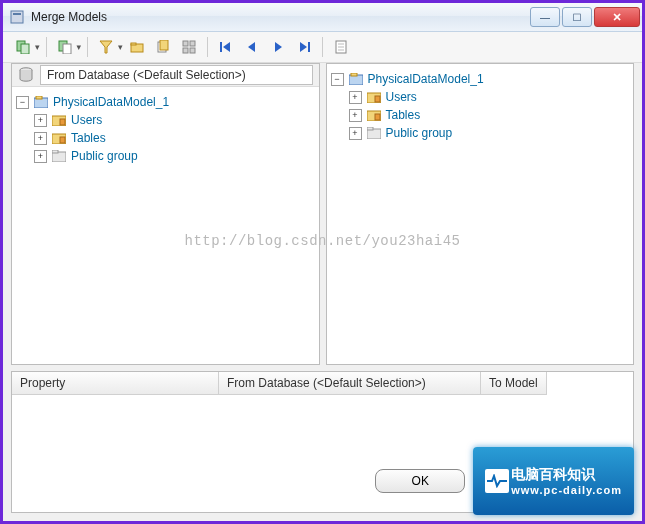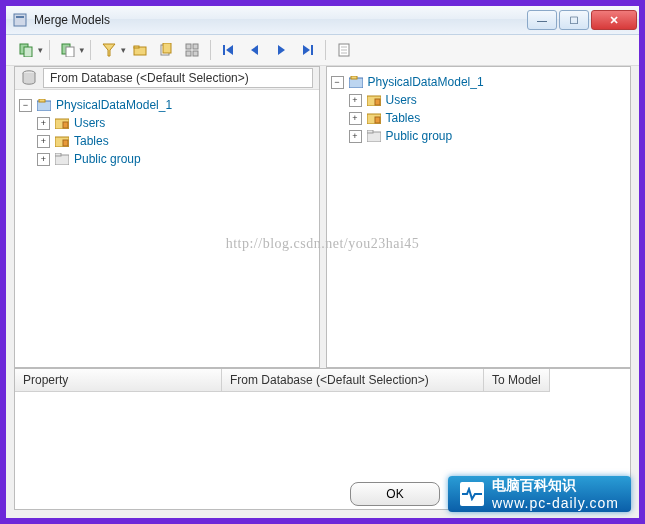--- a/index.html
+++ b/index.html
@@ -1,48 +1,48 @@
 <!DOCTYPE html>
 <html><head>
 <meta charset="utf-8">
 <style>
 html,body{margin:0;padding:0;font-family:"Microsoft YaHei","Segoe UI",Tahoma,sans-serif;font-size:12px;background:#fff}
-.window{width:645px;height:524px;box-sizing:border-box;border:6px solid #6d28d9;background:#f0f0f0;position:relative;overflow:hidden}
+.window{width:645px;height:524px;box-sizing:border-box;border:3px solid #6d28d9;background:#f0f0f0;position:relative;overflow:hidden}
 .titlebar{height:28px;background:linear-gradient(to bottom,#f6f9fc 0%,#e8eff7 45%,#dde7f2 46%,#edf3fa 100%);border-bottom:1px solid #c2d3e5;display:flex;align-items:center;padding:0 2px 0 6px}
 .titlebar .app-icon{width:16px;height:16px;margin-right:6px;display:inline-flex;align-items:center;justify-content:center}
 .titlebar .title{flex:1;color:#222;font-size:12px}
 .winbtns{display:flex;gap:2px}
 .winbtn{width:28px;height:18px;border:1px solid #8aa8c8;border-radius:3px;background:linear-gradient(to bottom,#f3f8fd,#d5e5f5);display:inline-flex;align-items:center;justify-content:center;font-size:10px;color:#2b4a6d}
 .winbtn.close{width:44px;background:linear-gradient(to bottom,#f07a7a,#d73a3a);color:#fff;border-color:#b43a3a}
 .winbtn.close span{font-weight:bold;font-size:11px}
 .toolbar{height:30px;display:flex;align-items:center;gap:2px;padding:0 8px;border-bottom:1px solid #dcdcdc;background:#f6f6f6}
 .tbtn{width:22px;height:22px;display:inline-flex;align-items:center;justify-content:center;border:1px solid transparent;border-radius:2px}
 .tsep{width:1px;height:20px;background:#ccc;margin:0 4px}
 .dd{font-size:9px;color:#555;margin-left:-2px}
-.content{position:absolute;top:60px;left:8px;right:8px;bottom:8px;display:flex;flex-direction:column;}
+.content{position:absolute;top:60px;left:8px;right:8px;bottom:8px;display:flex;flex-direction:column;gap:6px}
 .panels{display:flex;gap:6px;height:302px}
 .panel{flex:1;display:flex;flex-direction:column;border:1px solid #bcbcbc;background:#fff}
 .panel-header{height:22px;display:flex;align-items:center;gap:6px;padding:0 6px;background:#f0f0f0;border-bottom:1px solid #dcdcdc}
 .hdr-icon{width:16px;height:16px;display:inline-flex;align-items:center;justify-content:center}
 .hdr-label{flex:1;background:#fff;border:1px solid #c0c0c0;height:18px;line-height:18px;padding:0 6px;color:#333;overflow:hidden;white-space:nowrap;text-overflow:ellipsis}
 .tree{flex:1;overflow:auto;padding:6px 4px}
 .tree-node{display:flex;align-items:center;height:18px;line-height:18px;white-space:nowrap}
 .indent{display:inline-block;width:18px}
 .expander{width:11px;height:11px;border:1px solid #999;display:inline-flex;align-items:center;justify-content:center;font-size:9px;color:#333;margin-right:4px;background:#fff;line-height:9px}
 .node-icon{width:16px;height:14px;display:inline-flex;align-items:center;justify-content:center;margin-right:4px}
 .tree-node .label{color:#0369a1}
 .bottom-grid{flex:1;border:1px solid #bcbcbc;background:#fff;display:flex;flex-direction:row}
 .grid-header{display:flex;height:22px;background:linear-gradient(to bottom,#fdfdfd,#ebebeb);border-bottom:1px solid #d0d0d0}
 .grid-header .col{border-right:1px solid #d0d0d0;padding:0 8px;line-height:22px;color:#333}
 .grid-body{flex:1}
-.watermark{position:absolute;top:230px;left:0;right:0;text-align:center;color:#b8b8b8;font-family:Liberation Serif, serif;font-size:14px;pointer-events:none;letter-spacing:0.5px}
+.watermark{position:absolute;top:230px;left:0;right:0;text-align:center;color:#b8b8b8;font-family:Liberation Mono, monospace;font-size:14px;pointer-events:none;letter-spacing:0.5px}
 .footer{position:absolute;bottom:6px;right:8px;display:flex;align-items:center;gap:8px}
 .ok-btn{width:88px;height:22px;border:1px solid #8a8a8a;border-radius:8px;background:linear-gradient(to bottom,#fdfdfd,#e7e7e7);display:inline-flex;align-items:center;justify-content:center}
-.badge{height:36px;padding:0 12px;background:linear-gradient(to bottom,#2a9dd6,#0a5ea8);color:#fff;display:flex;align-items:center;gap:8px;border-radius:4px;font-size:14px;font-weight:bold;box-shadow:0 0 6px rgba(0,120,200,0.6)}
-.badge .sub{font-size:14px;font-weight:normal;letter-spacing:1px}
+.badge{height:36px;padding:16px 12px;background:linear-gradient(to bottom,#2a9dd6,#0a5ea8);color:#fff;display:flex;align-items:center;gap:2px;border-radius:4px;font-size:14px;font-weight:bold;box-shadow:0 0 6px rgba(0,120,200,0.6)}
+.badge .sub{font-size:11px;font-weight:bold;letter-spacing:1px}
 .badge-icon{width:24px;height:24px;background:#fff;border-radius:2px;display:flex;align-items:center;justify-content:center}
 svg{display:block}
 </style>
 </head>
 <body>
 <div class="window">
 
   <div class="titlebar">
     <span class="app-icon">
       <svg width="14" height="14">

